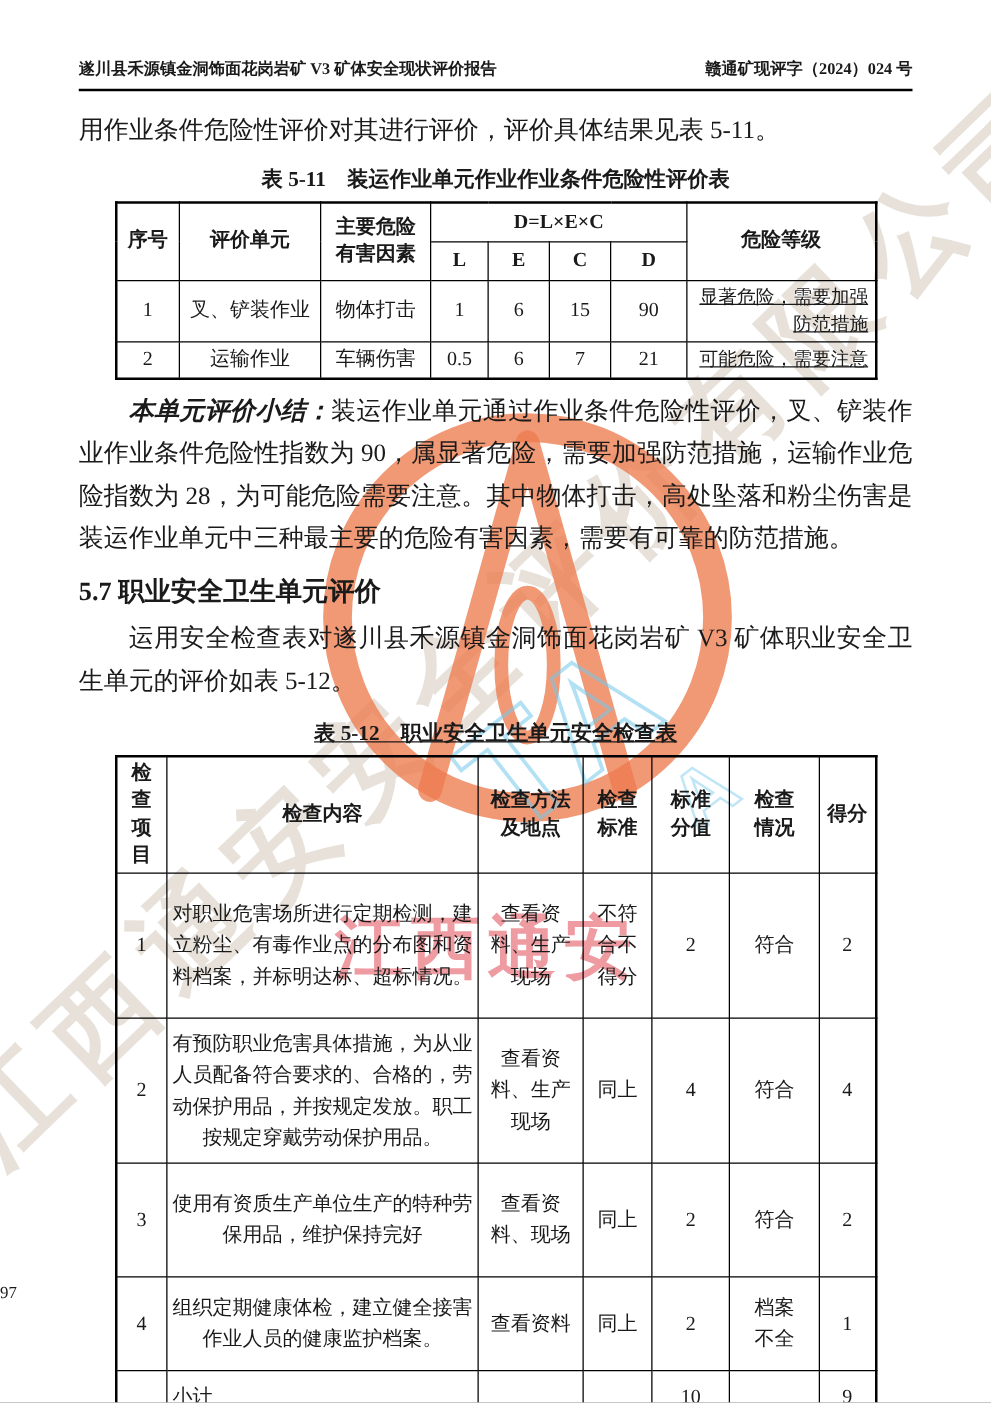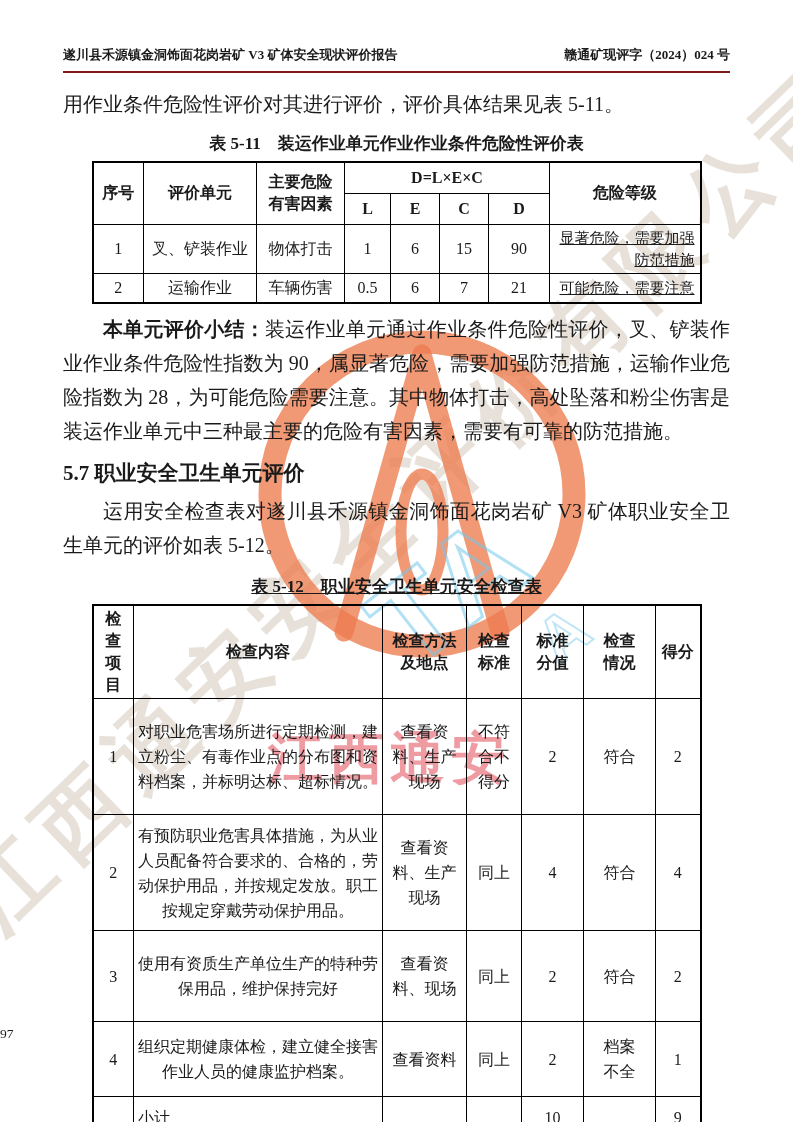--- a/index.html
+++ b/index.html
@@ -32,27 +32,27 @@
   .wm-red{
     position:absolute;left:268px;top:722px;
     font-family:"Liberation Sans","DejaVu Sans",sans-serif;
     font-size:55px;font-weight:bold;letter-spacing:6px;white-space:nowrap;
     color:rgba(226,90,100,0.60);
   }
   
   .content{position:absolute;left:63px;right:63px;top:46px;z-index:2;}
   .pg-header{
     display:flex;justify-content:space-between;align-items:flex-end;
-    font-size:13px;font-weight:bold;padding-bottom:7px;border-bottom:2px solid #7f1d1d;
+    font-size:13px;font-weight:bold;padding-bottom:7px;border-bottom:2px solid #000000;
   }
   .para{font-size:20px;line-height:34px;text-align:justify;text-align-last:left;}
   .p-intro{margin:14px 0 0 0;}
   .p-indent{text-indent:2em;}
   .p-summary{margin:8px 0 0 0;}
-  .lead-bold{font-weight:bold;}
+  .lead-bold{font-weight:bold;font-style:italic;}
   .sec-h{font-size:21px;font-weight:bold;margin:12px 0 0 0;line-height:26px;}
   .p2{margin:8px 0 0 0;}
   .tbl-title{text-align:center;font-weight:bold;font-size:17px;margin:12px 0 6px 0;line-height:22px;}
   .tbl-title2{margin:14px 0 6px 0;text-decoration:underline;}
   table{border-collapse:collapse;margin:0 auto;table-layout:fixed;background:transparent;}
   .t1,.t2{width:608px;border:2px solid #000;}
   th,td{border:1px solid #000;padding:2px 4px;text-align:center;vertical-align:middle;
         font-size:16px;line-height:22px;font-weight:normal;overflow:hidden;}
   th{font-weight:bold;}
   .t1 .level-cell{text-align:right;font-size:15px;line-height:22px;padding:2px 5px;text-decoration:underline;}

